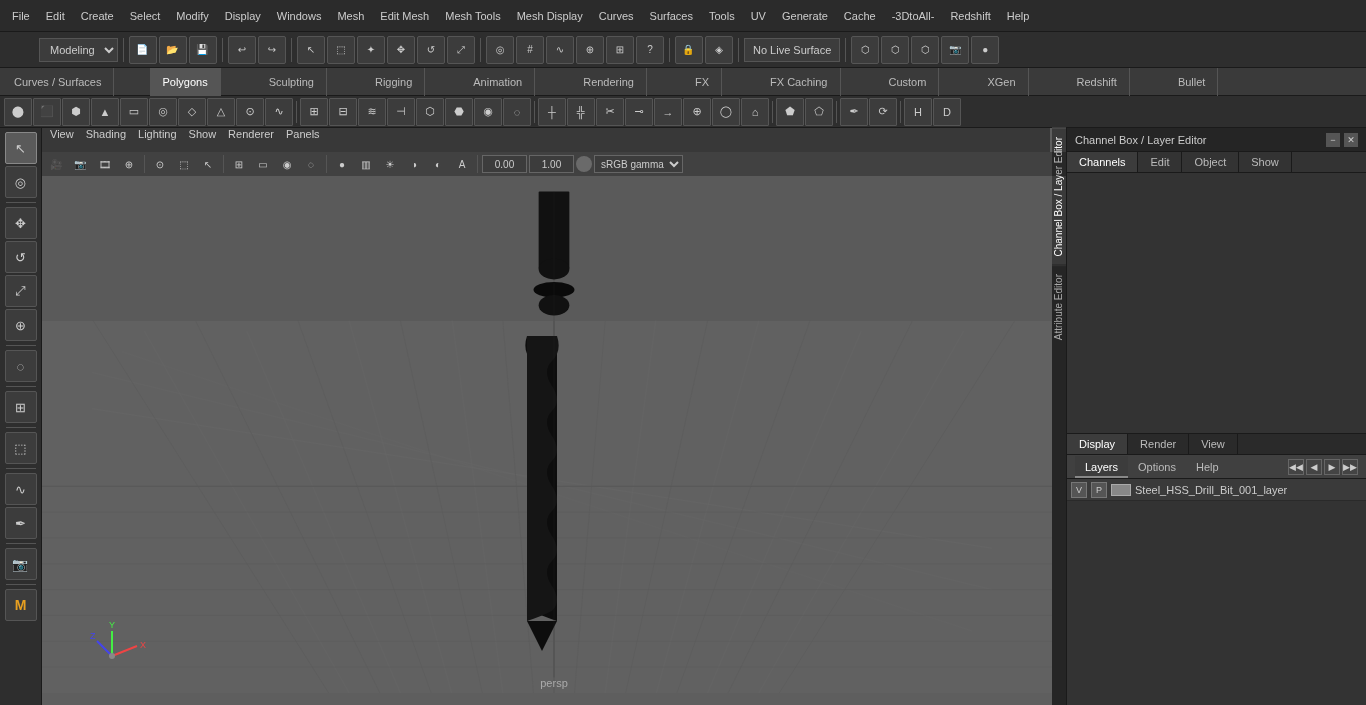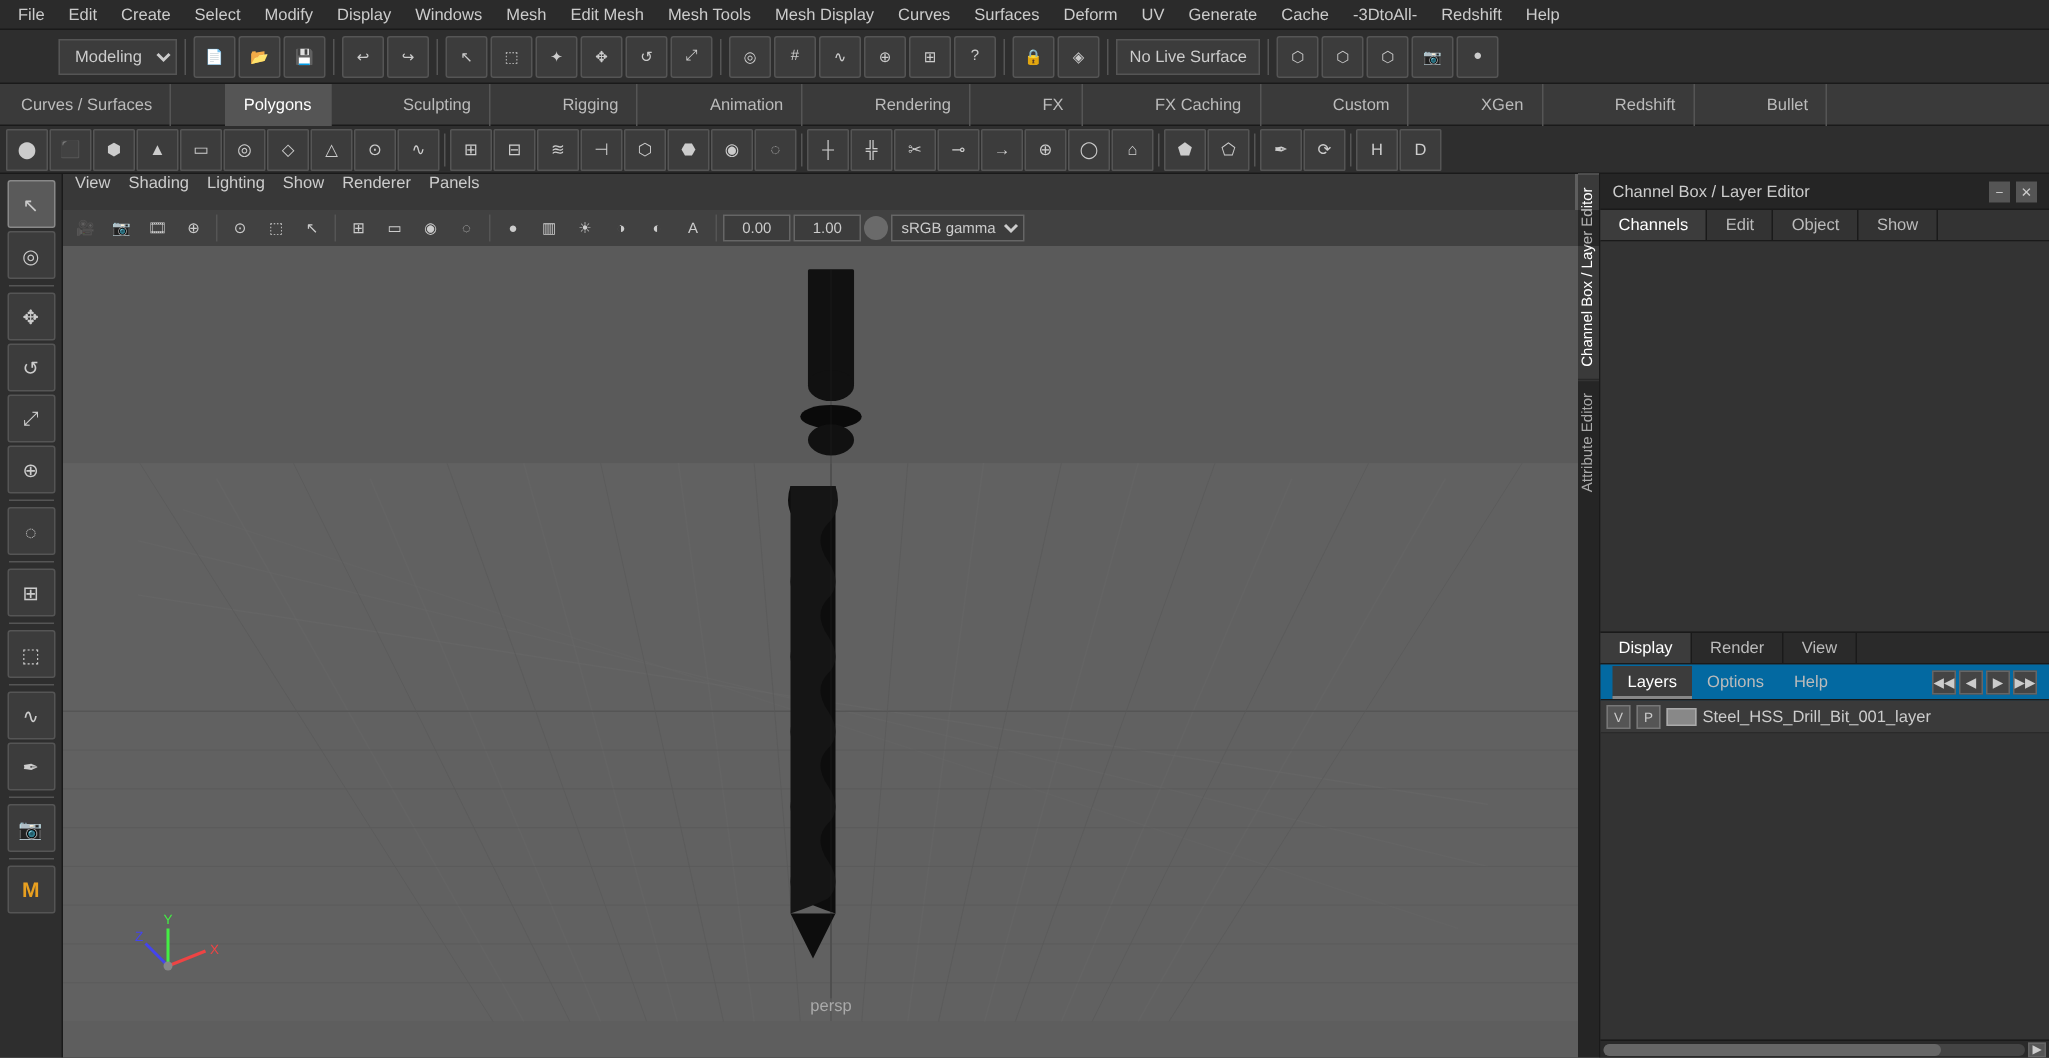--- a/index.html
+++ b/index.html
@@ -1,19 +1,19 @@
 <!DOCTYPE html>
 <html><head>
   <meta charset="utf-8">
   <style>
     * { margin: 0; padding: 0; box-sizing: border-box; }
     body { width: 1366px; height: 705px; background: #3c3c3c; font-family: 'Arial', sans-serif; font-size: 11px; color: #ccc; overflow: hidden; }
 
     
-    #menu-bar { display: flex; align-items: center; background: #2b2b2b; height: 20px; padding: 0 4px; border-bottom: 1px solid #1a1a1a; }
+    #menu-bar { display: flex; align-items: center; background: #2b2b2b; height: 32px; padding: 0 4px; border-bottom: 1px solid #1a1a1a; }
     .menu-item { padding: 0 8px; height: 20px; line-height: 20px; color: #ccc; cursor: pointer; font-size: 11px; white-space: nowrap; }
 
     
     #toolbar { display: flex; align-items: center; background: #2e2e2e; height: 36px; padding: 0 4px; border-bottom: 1px solid #1a1a1a; gap: 2px; }
     .toolbar-btn { width: 28px; height: 28px; background: #3c3c3c; border: 1px solid #555; color: #ccc; display: flex; align-items: center; justify-content: center; cursor: pointer; font-size: 10px; border-radius: 2px; }
     .toolbar-separator { width: 1px; height: 24px; background: #555; margin: 0 3px; }
     .toolbar-dropdown { height: 24px; background: #3c3c3c; border: 1px solid #555; color: #ccc; padding: 0 6px; font-size: 11px; cursor: pointer; margin-left: 35px; }
     .toolbar-text-btn { padding: 0 8px; height: 24px; background: #3c3c3c; border: 1px solid #555; color: #ccc; display: flex; align-items: center; font-size: 11px; cursor: pointer; white-space: nowrap; }
 
     
@@ -54,21 +54,21 @@
     #right-panel { width: 300px; background: #2e2e2e; border-left: 1px solid #1a1a1a; display: flex; flex-direction: column; }
     #right-panel-header { display: flex; align-items: center; justify-content: space-between; background: #252525; height: 24px; padding: 0 8px; border-bottom: 1px solid #1a1a1a; }
     .panel-title { font-size: 11px; color: #ccc; }
     .panel-header-btns { display: flex; gap: 4px; }
     .panel-header-btn { width: 14px; height: 14px; background: #555; border: none; color: #ccc; font-size: 9px; cursor: pointer; display: flex; align-items: center; justify-content: center; }
 
     #right-panel-tabs { display: flex; background: #333; border-bottom: 1px solid #1a1a1a; }
     .right-tab { padding: 4px 12px; font-size: 11px; color: #bbb; cursor: pointer; border-right: 1px solid #1a1a1a; }
     .right-tab.active { background: #3c3c3c; color: #fff; }
 
-    #right-panel-nav { display: flex; align-items: center; justify-content: space-between; background: #0369a1; height: 24px; padding: 0 8px; border-bottom: 1px solid #1a1a1a; }
+    #right-panel-nav { display: flex; align-items: center; justify-content: space-between; background: #404040; height: 24px; padding: 0 8px; border-bottom: 1px solid #1a1a1a; }
     .nav-tabs { display: flex; gap: 0; }
     .nav-tab { padding: 0 10px; height: 22px; line-height: 22px; font-size: 11px; color: #bbb; cursor: pointer; }
     .nav-tab.active { background: #3c3c3c; color: #fff; border-bottom: 2px solid #888; }
     .nav-arrows { display: flex; gap: 2px; }
     .nav-arrow { width: 16px; height: 16px; background: #444; border: 1px solid #666; color: #ccc; font-size: 9px; cursor: pointer; display: flex; align-items: center; justify-content: center; }
 
     
     #layer-area { flex: 1; background: #333; overflow-y: auto; }
     #layer-row { display: flex; align-items: center; background: #3a3a3a; height: 22px; padding: 0 4px; gap: 4px; border-bottom: 1px solid #2a2a2a; cursor: pointer; }
     .layer-v { width: 16px; height: 16px; background: #555; border: 1px solid #777; color: #ccc; font-size: 9px; display: flex; align-items: center; justify-content: center; }
@@ -88,21 +88,21 @@
   <div class="menu-item">Select</div>
   <div class="menu-item">Modify</div>
   <div class="menu-item">Display</div>
   <div class="menu-item">Windows</div>
   <div class="menu-item">Mesh</div>
   <div class="menu-item">Edit Mesh</div>
   <div class="menu-item">Mesh Tools</div>
   <div class="menu-item">Mesh Display</div>
   <div class="menu-item">Curves</div>
   <div class="menu-item">Surfaces</div>
-  <div class="menu-item">Deform</div>
+  <div class="menu-item">Tools</div>
   <div class="menu-item">UV</div>
   <div class="menu-item">Generate</div>
   <div class="menu-item">Cache</div>
   <div class="menu-item">-3DtoAll-</div>
   <div class="menu-item">Redshift</div>
   <div class="menu-item">Help</div>
 </div>
 
 <div id="toolbar">
   <select class="toolbar-dropdown">

